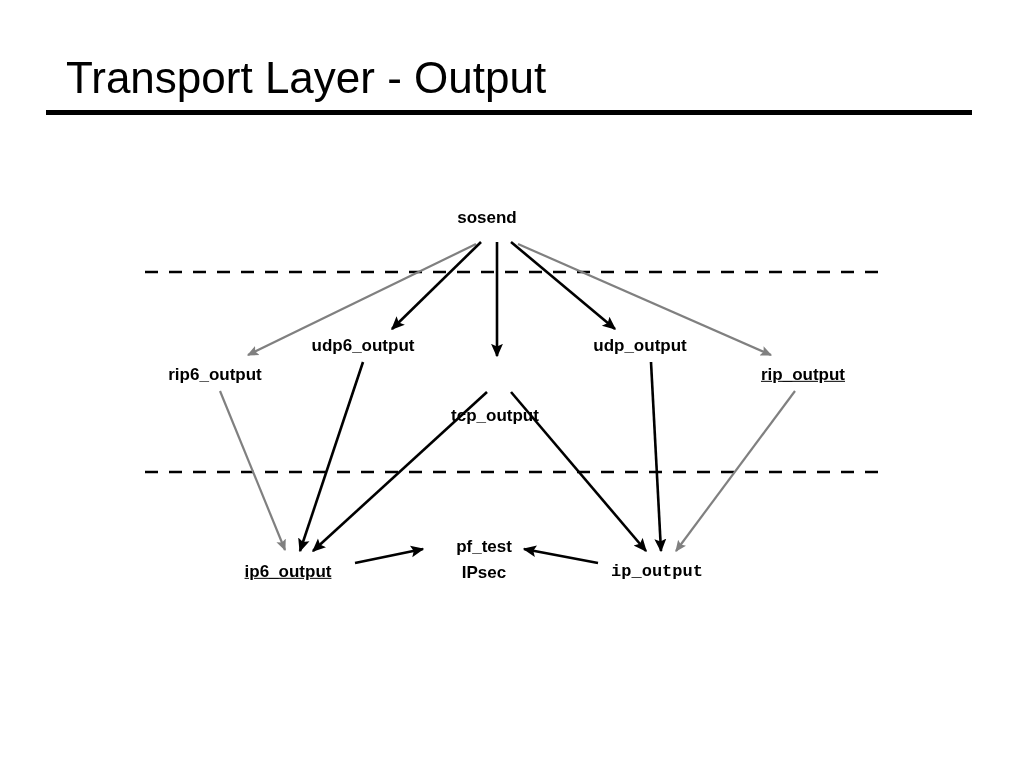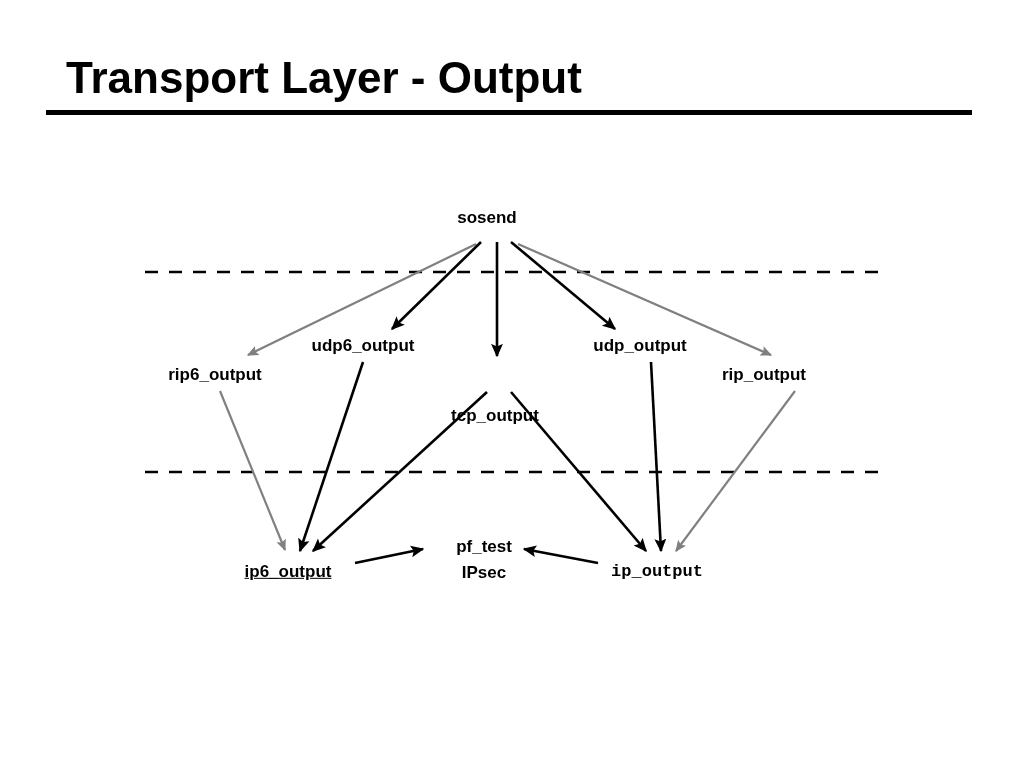--- a/index.html
+++ b/index.html
@@ -14,21 +14,21 @@
     overflow: hidden;
     font-family: "Liberation Sans", sans-serif;
   }
 
   
   #slide-title {
     position: absolute;
     left: 66px;
     top: 56px;
     font-size: 44px;
-    font-weight: 700;
+    font-weight: 400;
     color: #000000;
     letter-spacing: 0px;
     white-space: nowrap;
     line-height: 1.0;
     text-align: right;
   }
   #title-rule {
     position: absolute;
     left: 46px;
     top: 110px;
@@ -112,21 +112,21 @@
       </div>
       <div class="node" style="left: 363px; top: 346px;">
         <span class="node-line">udp6_output</span>
       </div>
       <div class="node" style="left: 495px; top: 375px; margin-top: 41px;">
         <span class="node-line">tcp_output</span>
       </div>
       <div class="node" style="left: 640px; top: 346px;">
         <span class="node-line">udp_output</span>
       </div>
-      <div class="node" style="left: 764px; top: 375px;">
+      <div class="node" style="left: 803px; top: 375px; text-decoration: underline;">
         <span class="node-line">rip_output</span>
       </div>
       <div class="node" style="left: 288px; top: 572px; text-decoration: underline;">
         <span class="node-line">ip6_output</span>
       </div>
       <div class="node" style="left: 468px; top: 560px; margin-left: 16px;">
         <span class="node-line">pf_test</span>
         <span class="node-line">IPsec</span>
       </div>
       <div class="node" style="left: 657px; top: 572px; font-family: Liberation Mono, monospace;">

